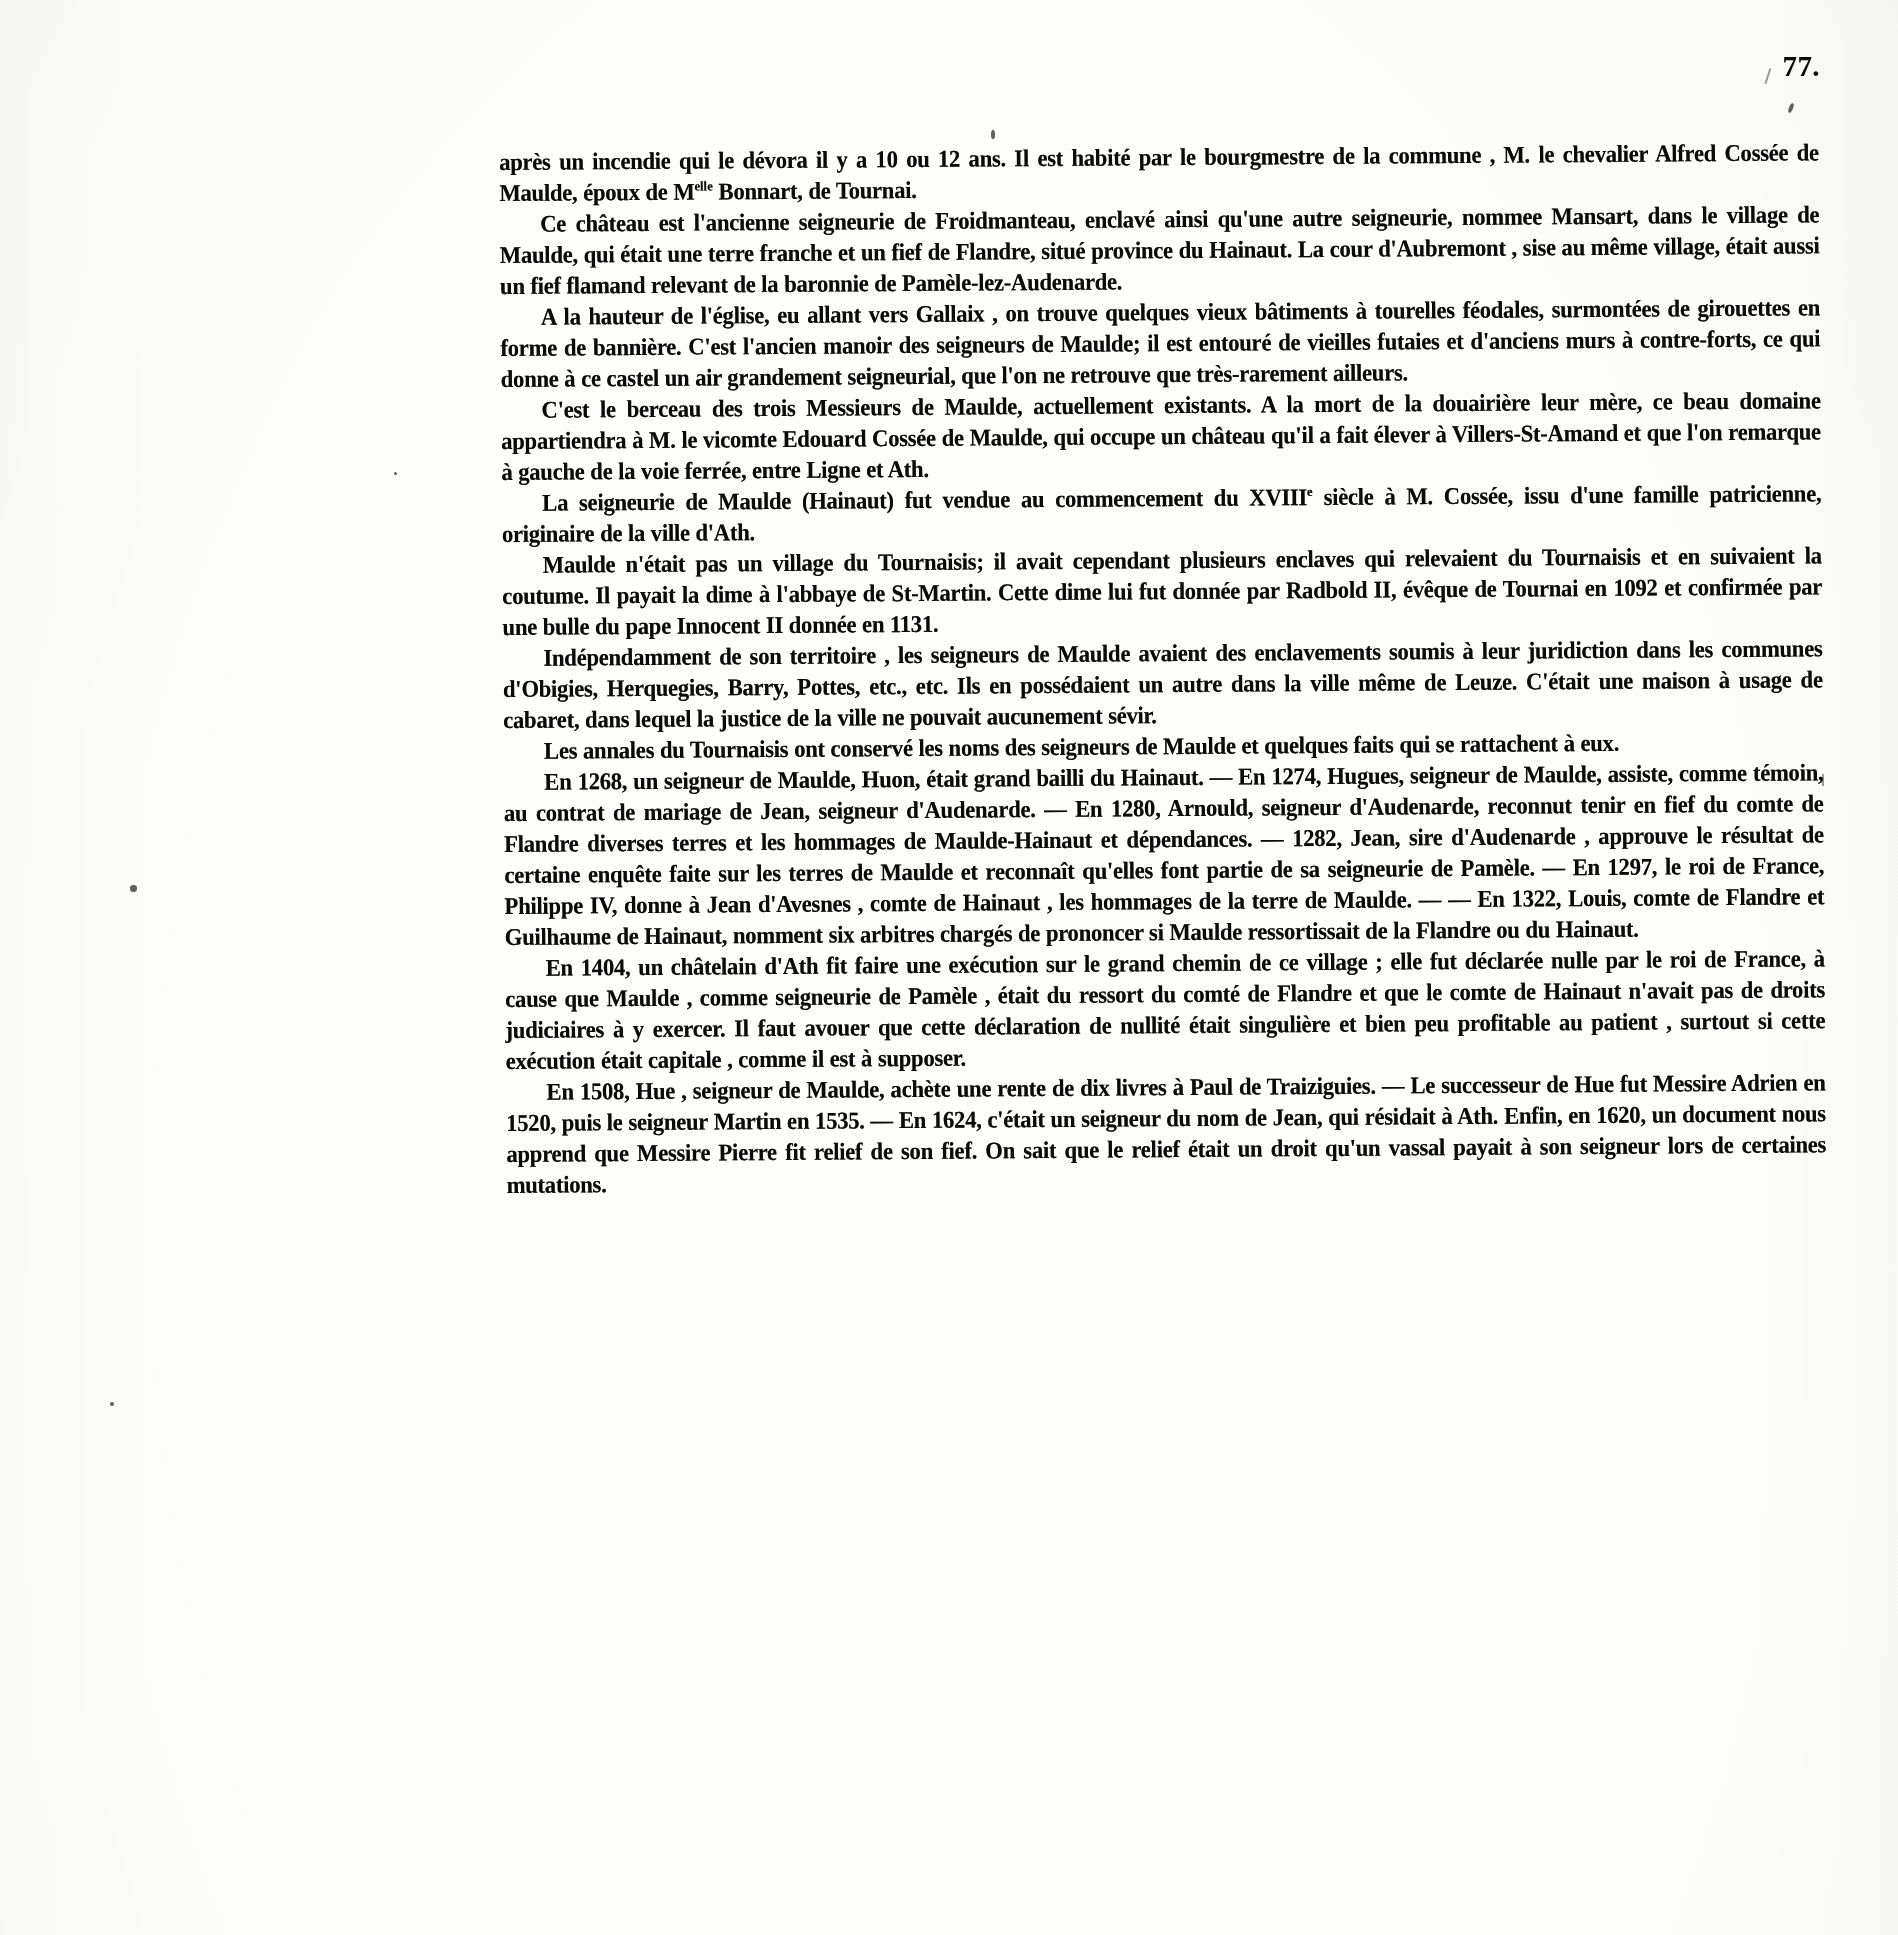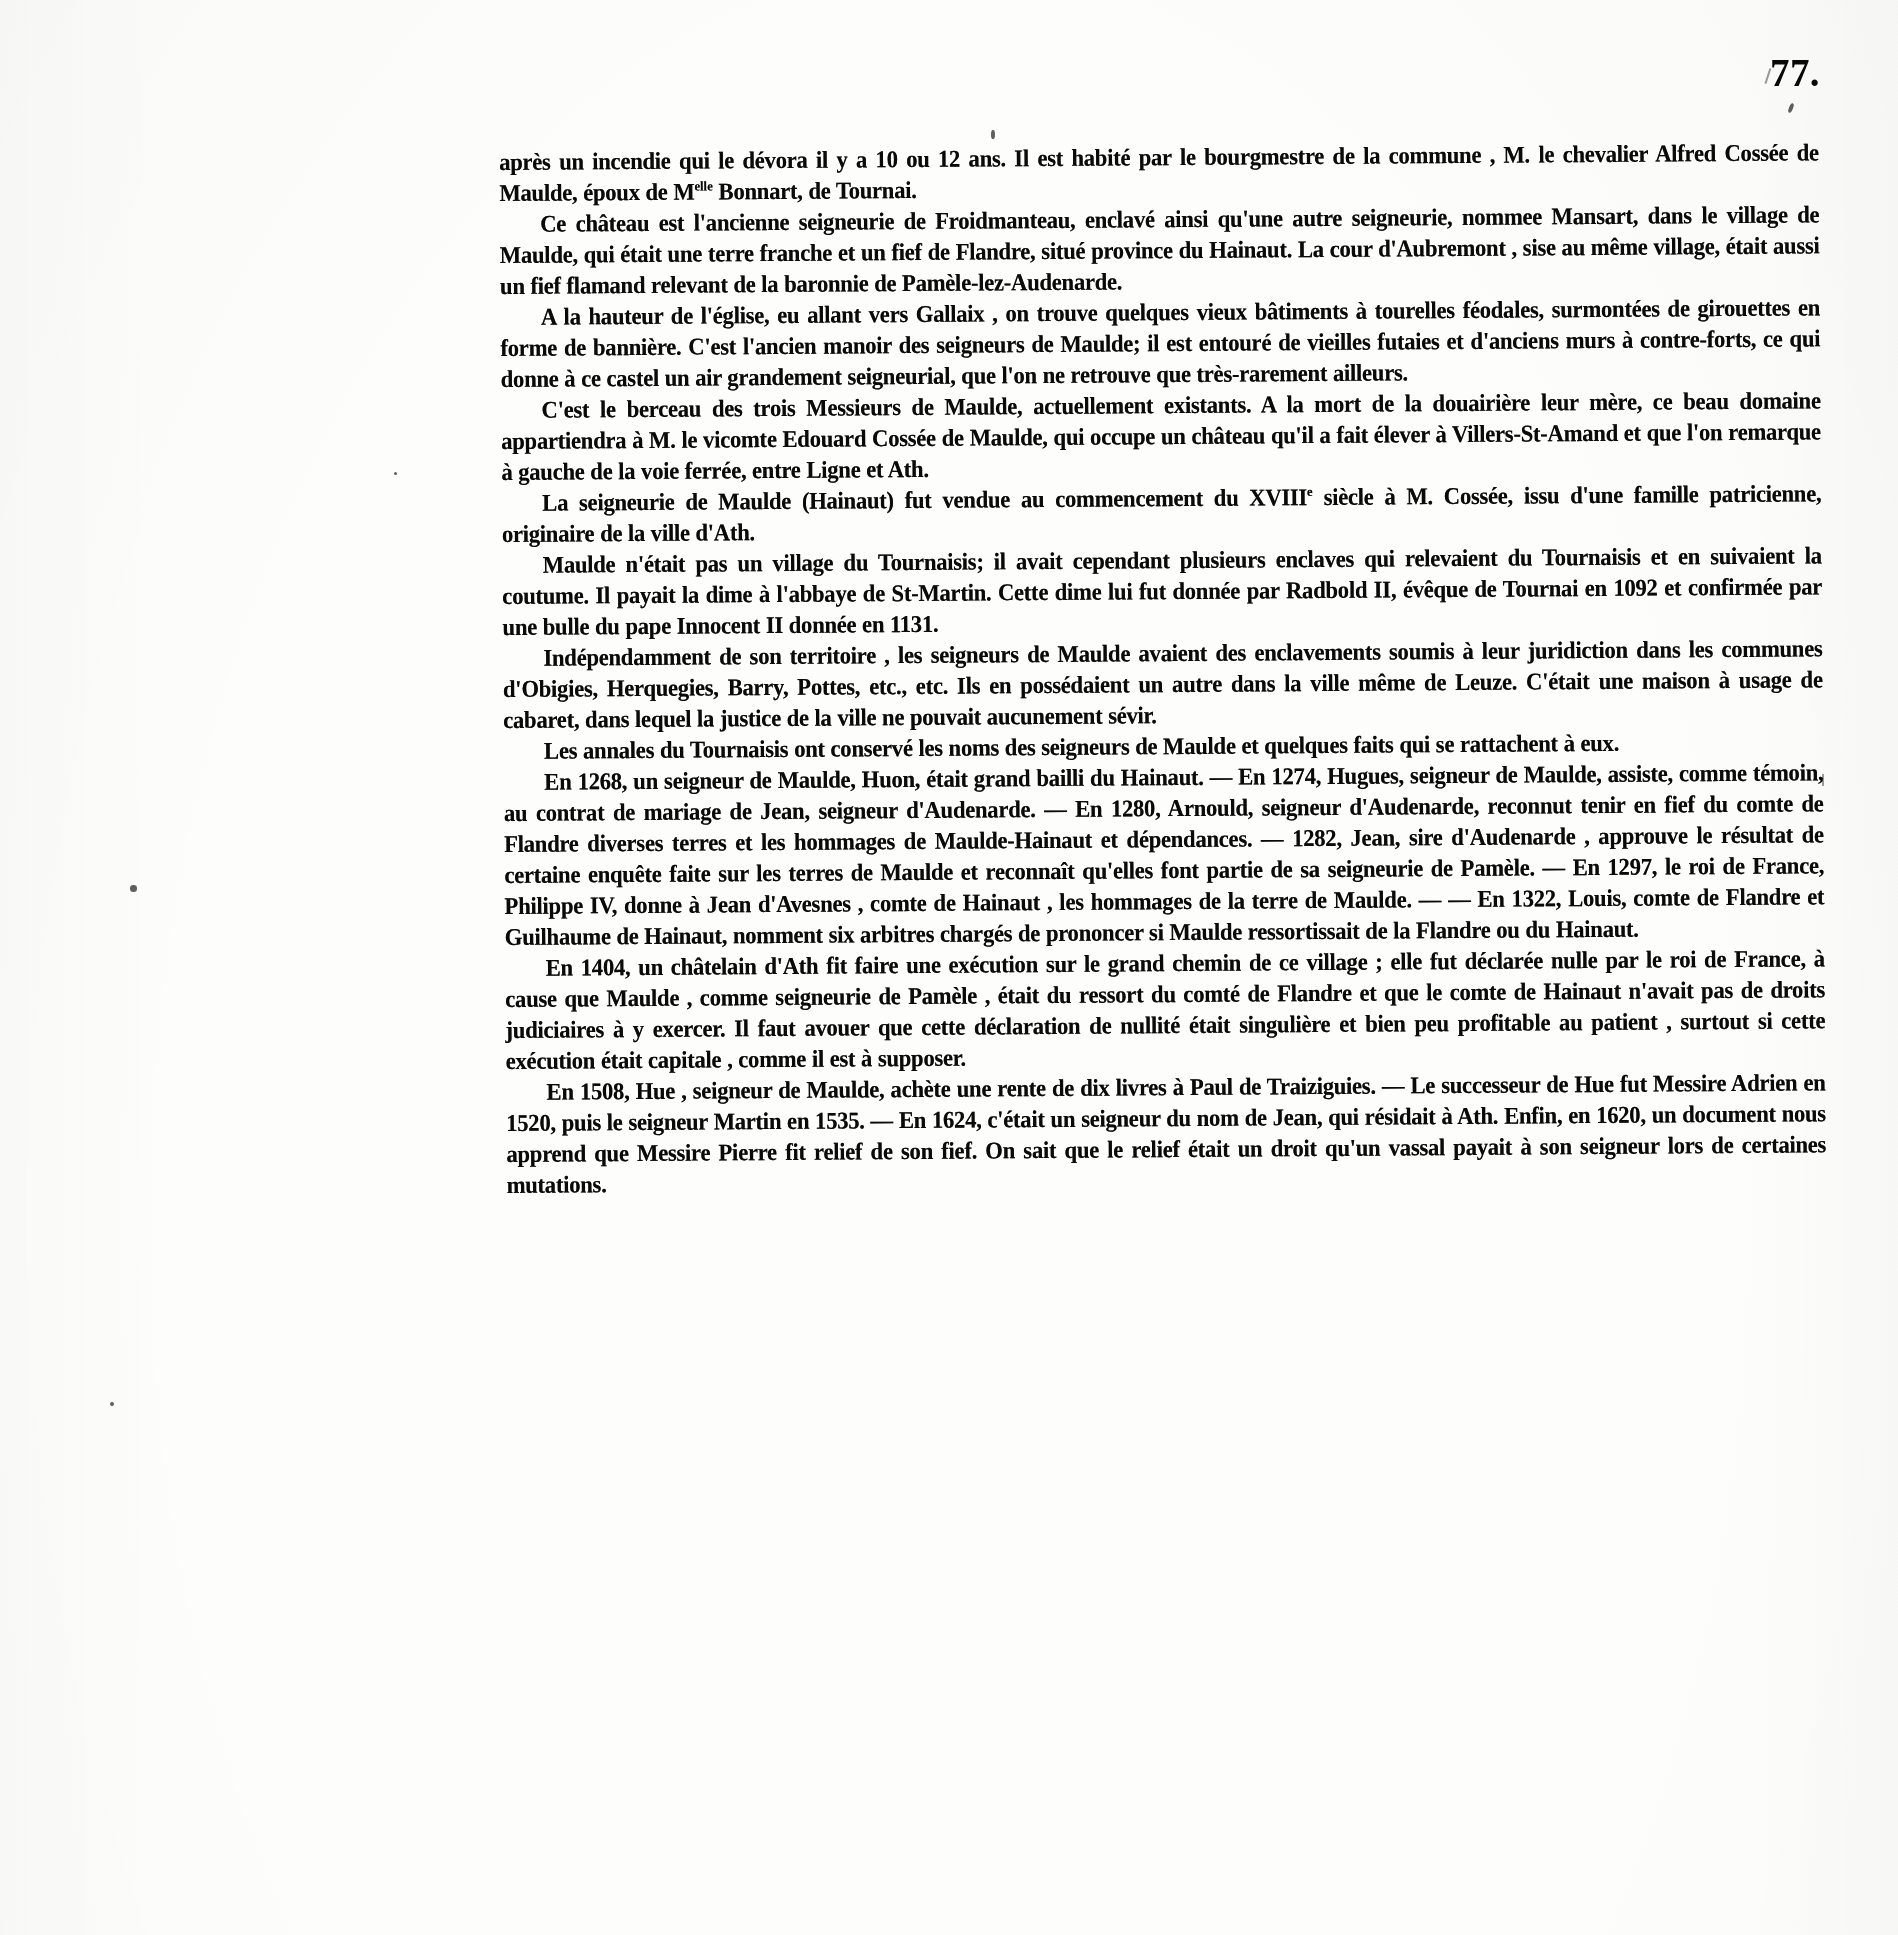--- a/index.html
+++ b/index.html
@@ -18,21 +18,21 @@
       radial-gradient(ellipse at 50% 45%, rgba(255,255,255,0) 55%, rgba(0,0,0,0.018) 100%),
       linear-gradient(90deg, rgba(0,0,0,0.012) 0%, rgba(0,0,0,0) 9%, rgba(0,0,0,0) 92%, rgba(0,0,0,0.015) 100%);
   }
 
   
   .folio {
     position: absolute;
     top: 50px;
     right: 79px;
     font-family: "Liberation Serif", "DejaVu Serif", serif;
-    font-size: 39px;
+    font-size: 29px;
     font-weight: 700;
     color: #090909;
     letter-spacing: 0.4px;
   }
 
   
   .textblock {
     position: absolute;
     left: 499px;
     top: 147px;

